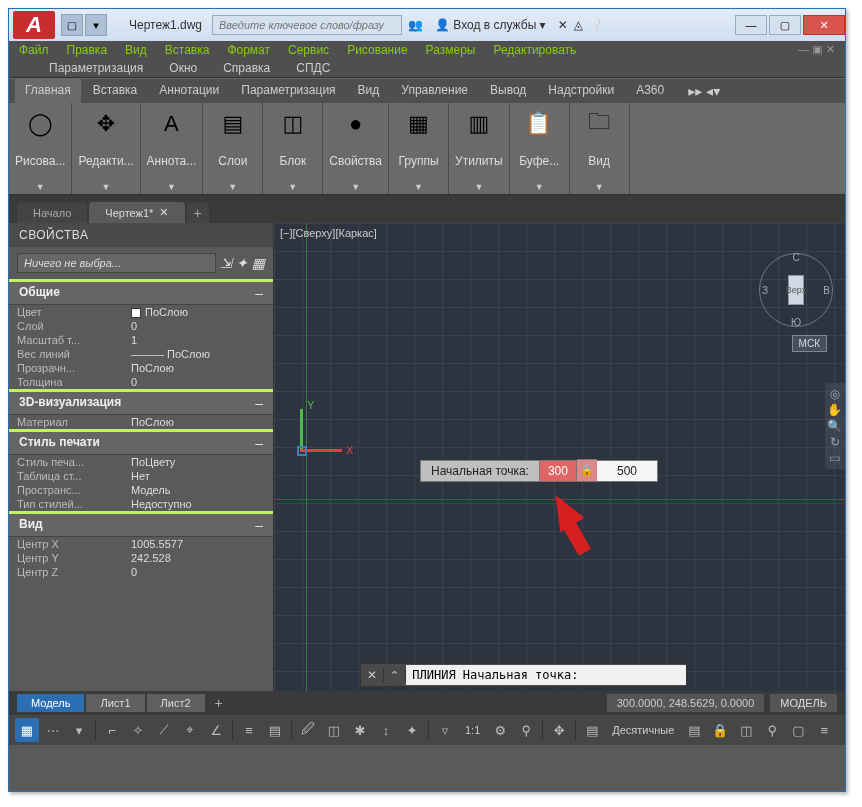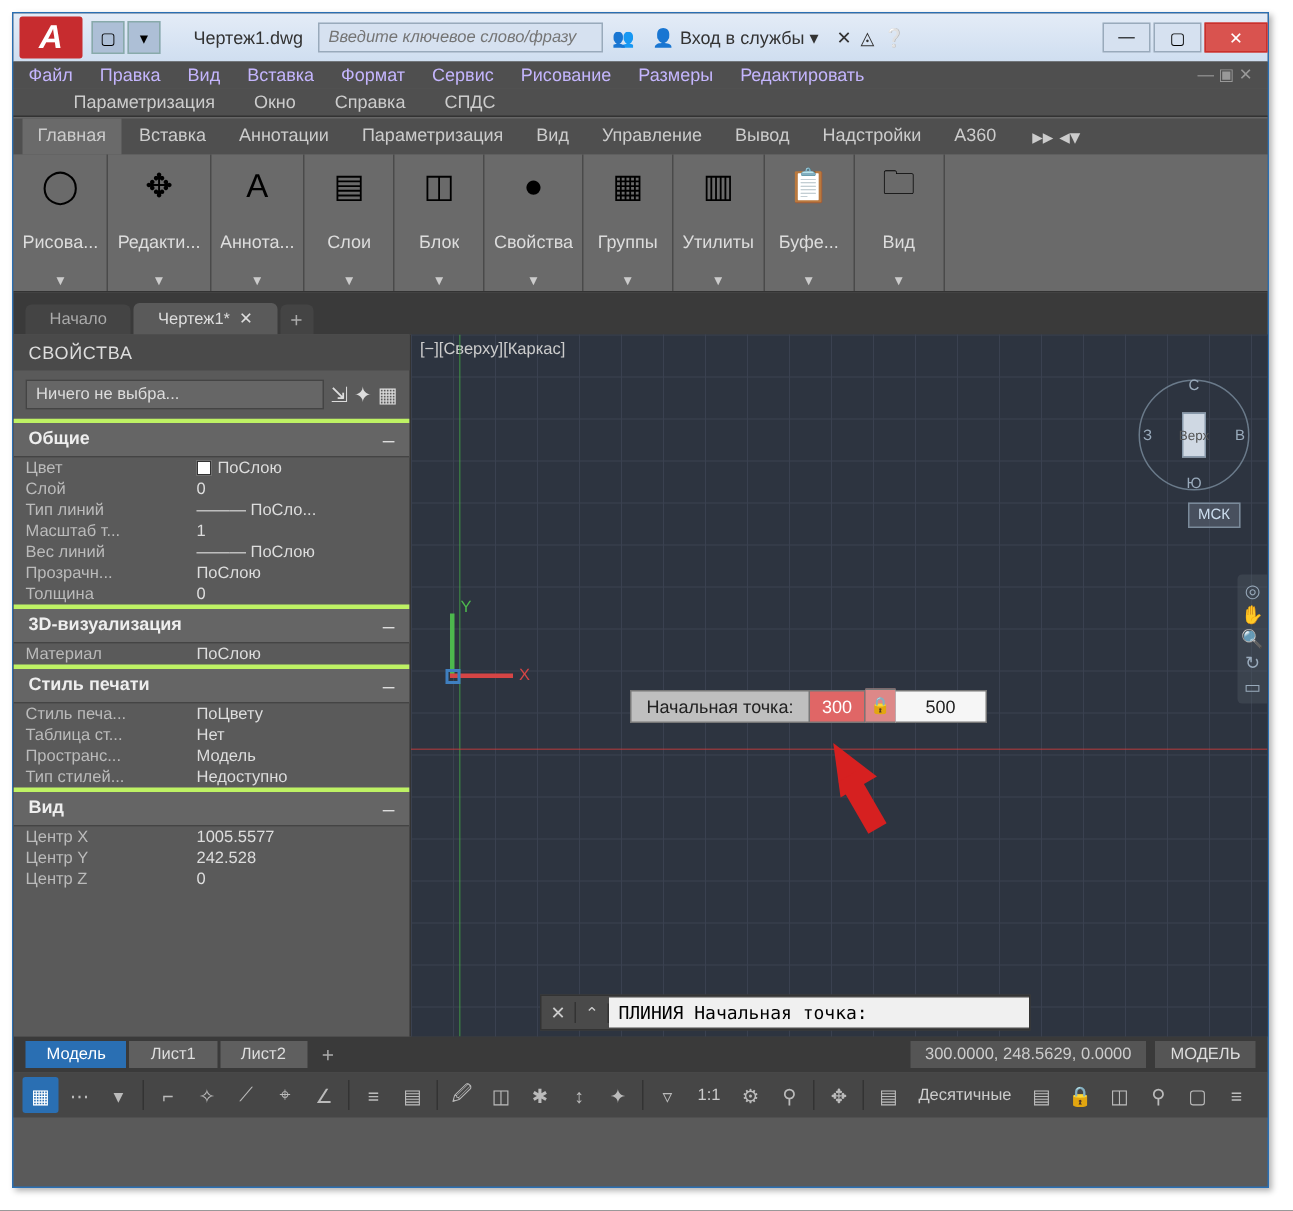--- a/index.html
+++ b/index.html
@@ -16,21 +16,21 @@
 .search-box { width: 190px; height: 20px; background: #d6e1f0; border: 1px solid #9ab; font-size: 11px; color: #666; padding: 0 6px; font-style: italic; }
 .titlebar-tools { display: flex; gap: 6px; margin-left: 6px; }
 .titlebar-tools span { font-size: 12px; color: #333; cursor: pointer; }
 .login { font-size: 11px; color: #333; margin: 0 6px; }
 .win-controls { margin-left: auto; display: flex; }
 .win-btn { width: 32px; height: 20px; background: #d6e1f0; border: 1px solid #9ab; margin-left: 2px; display: flex; align-items: center; justify-content: center; font-size: 11px; cursor: pointer; }
 .win-btn.close { background: #d9534f; color: #fff; border-color: #c9302c; width: 42px; }
 
 
 .menubar { background: #4f4f4f; display: flex; padding: 2px 10px; gap: 18px; }
-.menubar span { color: #c4b5fd; font-size: 12px; cursor: pointer; }
+.menubar span { color: #84cc16; font-size: 12px; cursor: pointer; }
 .menubar2 { background: #4f4f4f; display: flex; padding: 2px 40px; gap: 26px; border-bottom: 1px solid #333; }
 .menubar2 span { color: #ccc; font-size: 12px; cursor: pointer; }
 .menubar .doc-ctrl { margin-left: auto; color: #999; font-size: 11px; }
 
 
 .ribbon-tabs { background: #4f4f4f; display: flex; padding: 0 6px; gap: 2px; border-top: 1px solid #666; }
 .ribbon-tab { color: #ccc; font-size: 12px; padding: 4px 10px; cursor: pointer; }
 .ribbon-tab.active { background: #6a6a6a; }
 .ribbon-tab.more { margin-left: 2px; font-size: 14px; }
 
@@ -46,21 +46,21 @@
 .dwg-tab.active { background: #5a5a5a; color: #ddd; }
 .dwg-tab .x { font-size: 11px; }
 .dwg-add { width: 22px; height: 20px; background: #444; color: #aaa; border-radius: 4px 4px 0 0; display: flex; align-items: center; justify-content: center; font-size: 14px; cursor: pointer; }
 
 
 .workspace { display: flex; height: 468px; background: #323232; }
 
 
 .props { width: 265px; background: #5a5a5a; display: flex; flex-direction: column; border-right: 1px solid #333; }
 .props-title { background: #4a4a4a; color: #ddd; font-size: 12px; padding: 5px 10px; font-weight: normal; letter-spacing: .5px; }
-.props-header { display: flex; align-items: center; gap: 4px; padding: 6px 8px; }
+.props-header { display: flex; align-items: center; gap: 4px; padding: 6px 8px; font-style: italic; }
 .props-select { flex: 1; background: #666; border: 1px solid #444; color: #ddd; font-size: 11px; padding: 3px 6px; }
 .props-header span { font-size: 14px; color: #ddd; cursor: pointer; }
 
 .props-body { flex: 1; overflow-y: auto; overflow-x: hidden; }
 .cat { background: #656565; padding: 3px 10px; display: flex; justify-content: space-between; border-top: 3px solid #bef264; border-bottom: 1px solid #444; }
 .cat span:first-child { color: #eee; font-size: 12px; font-weight: bold; }
 .cat .collapse { color: #ddd; font-size: 14px; cursor: pointer; }
 .prop-row { display: flex; padding: 1px 0; font-size: 11px; }
 .prop-name { width: 118px; color: #bbb; padding-left: 8px; }
 .prop-val { flex: 1; color: #ddd; padding-left: 4px; }
@@ -263,24 +263,20 @@
           </div>
           <div class="prop-row">
             <div class="prop-name">Цвет</div>
             <div class="prop-val"><span class="swatch"></span>ПоСлою</div>
           </div>
           <div class="prop-row">
             <div class="prop-name">Слой</div>
             <div class="prop-val">0</div>
           </div>
           <div class="prop-row">
-            <div class="prop-name">Тип линий</div>
-            <div class="prop-val">——— ПоСло...</div>
-          </div>
-          <div class="prop-row">
             <div class="prop-name">Масштаб т...</div>
             <div class="prop-val">1</div>
           </div>
           <div class="prop-row">
             <div class="prop-name">Вес линий</div>
             <div class="prop-val">——— ПоСлою</div>
           </div>
           <div class="prop-row">
             <div class="prop-name">Прозрачн...</div>
             <div class="prop-val">ПоСлою</div>

